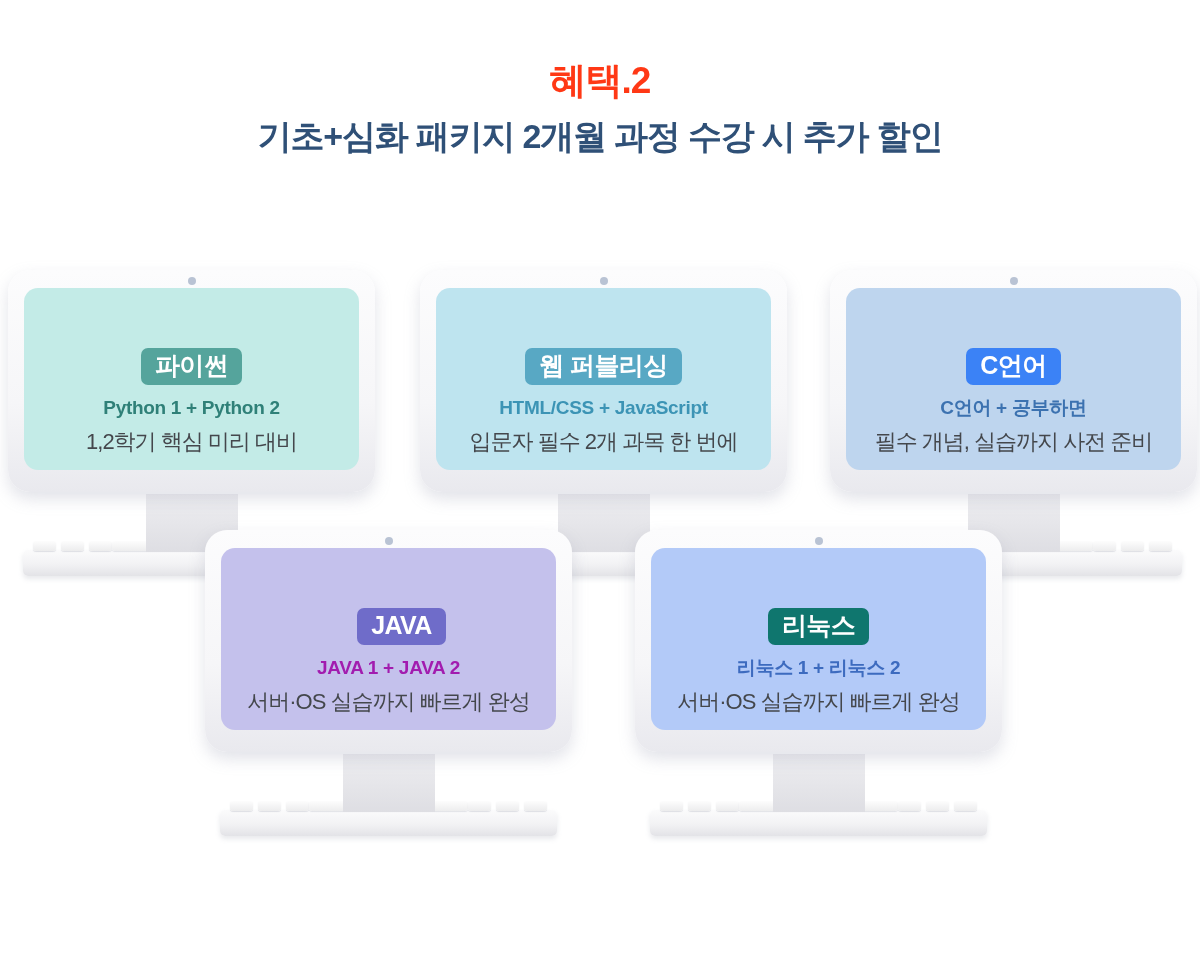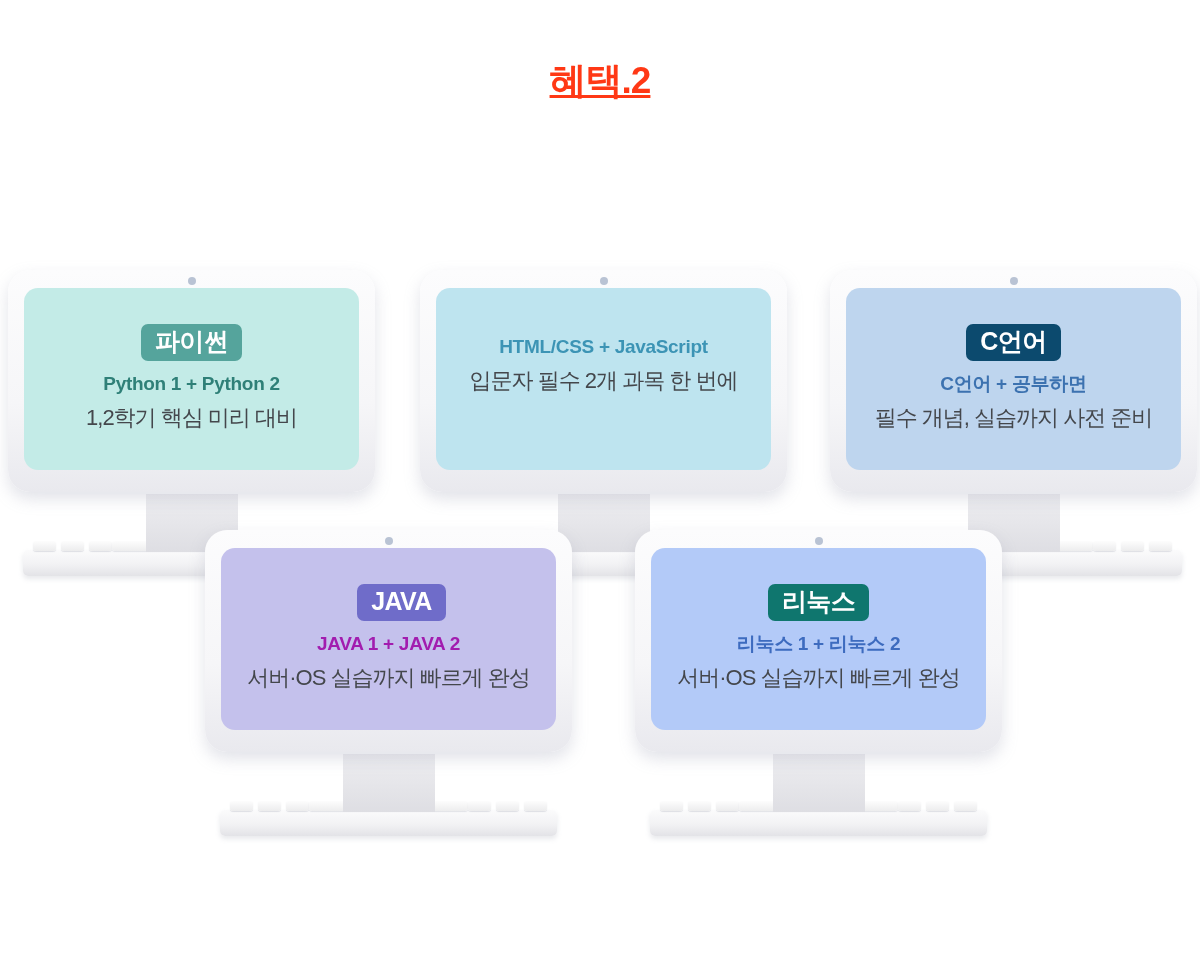--- a/index.html
+++ b/index.html
@@ -14,21 +14,20 @@
 
   .page { position:relative; width:1200px; height:958px; }
 
   
   .header { position:absolute; left:0; top:0; width:1200px; text-align:center; }
 
   .benefit-tag {
     font-size:37px; font-weight:bold; color:#FF3815;
     letter-spacing:-1px; line-height:1;
     margin-top:62px;
-    text-decoration:underline;
   }
 
   .headline {
     font-size:34px; font-weight:bold; color:#2F5077;
     letter-spacing:-1.2px; line-height:1;
     margin-top:20px;
   }
 
   .subheadline {
     font-size:20px; font-weight:bold; color:#5A6068;
@@ -85,21 +84,21 @@
     transform:translateX(-50%);
     width:8px; height:8px; border-radius:50%;
     background:#b9c3d4;
   }
 
   .screen {
     width:100%; height:100%;
     border-radius:14px;
     display:flex; flex-direction:column;
     align-items:center; justify-content:flex-start;
-    padding-top:36px;
+    padding-top:60px;
   }
 
   .badge {
     display:inline-block;
     border-radius:7px;
     color:#ffffff; font-weight:bold;
     font-size:25px; letter-spacing:-0.6px;
     padding:5px 14px 7px 14px;
     line-height:1;
   }
@@ -120,20 +119,21 @@
   .row-top { z-index:1; }
   .row-bottom { z-index:3; }
 </style>
 </head>
 <body>
 
 <div class="page">
 
   <div class="header">
     <div class="benefit-tag">혜택.2</div>
+    <div class="headline">기초+심화 패키지 2개월 과정 수강 시 추가 할인</div>
   </div>
 
   <div class="stage" id="stage">
       <div class="monitor row-top" style="left: 8px; top: 270px; width: 367px;">
         <div class="keyboard" style="left: 15px; width: 337px; top: 280px;">
           <div class="keyrow">
             <div class="kgroup">
               <div class="key"></div>
               <div class="key"></div>
               <div class="key"></div>
@@ -169,20 +169,21 @@
               <div class="key"></div>
               <div class="key"></div>
               <div class="key"></div>
             </div>
           </div>
         </div>
         <div class="neck" style="left: 137.5px; top: 224px;"></div>
         <div class="bezel" style="width: 367px; height: 222px;">
           <div class="webcam"></div>
           <div class="screen" style="background: rgb(190, 228, 239);">
+            <div class="badge" style="background: rgb(88, 168, 196);">웹 퍼블리싱</div>
             <div class="sub" style="color: rgb(60, 148, 181);">HTML/CSS + JavaScript</div>
             <div class="desc">입문자 필수 2개 과목 한 번에</div>
           </div>
         </div>
       </div>
       <div class="monitor row-top" style="left: 830px; top: 270px; width: 367px;">
         <div class="keyboard" style="left: 15px; width: 337px; top: 280px;">
           <div class="keyrow">
             <div class="kgroup">
               <div class="key"></div>
@@ -194,21 +195,21 @@
               <div class="key"></div>
               <div class="key"></div>
               <div class="key"></div>
             </div>
           </div>
         </div>
         <div class="neck" style="left: 137.5px; top: 224px;"></div>
         <div class="bezel" style="width: 367px; height: 222px;">
           <div class="webcam"></div>
           <div class="screen" style="background: rgb(190, 213, 238);">
-            <div class="badge" style="background: #0c4a6e;">C언어</div>
+            <div class="badge" style="background: #3b82f6;">C언어</div>
             <div class="sub" style="color: rgb(60, 114, 176);">C언어 + 공부하면</div>
             <div class="desc">필수 개념, 실습까지 사전 준비</div>
           </div>
         </div>
       </div>
       <div class="monitor row-bottom" style="left: 205px; top: 530px; width: 367px;">
         <div class="keyboard" style="left: 15px; width: 337px; top: 280px;">
           <div class="keyrow">
             <div class="kgroup">
               <div class="key"></div>

